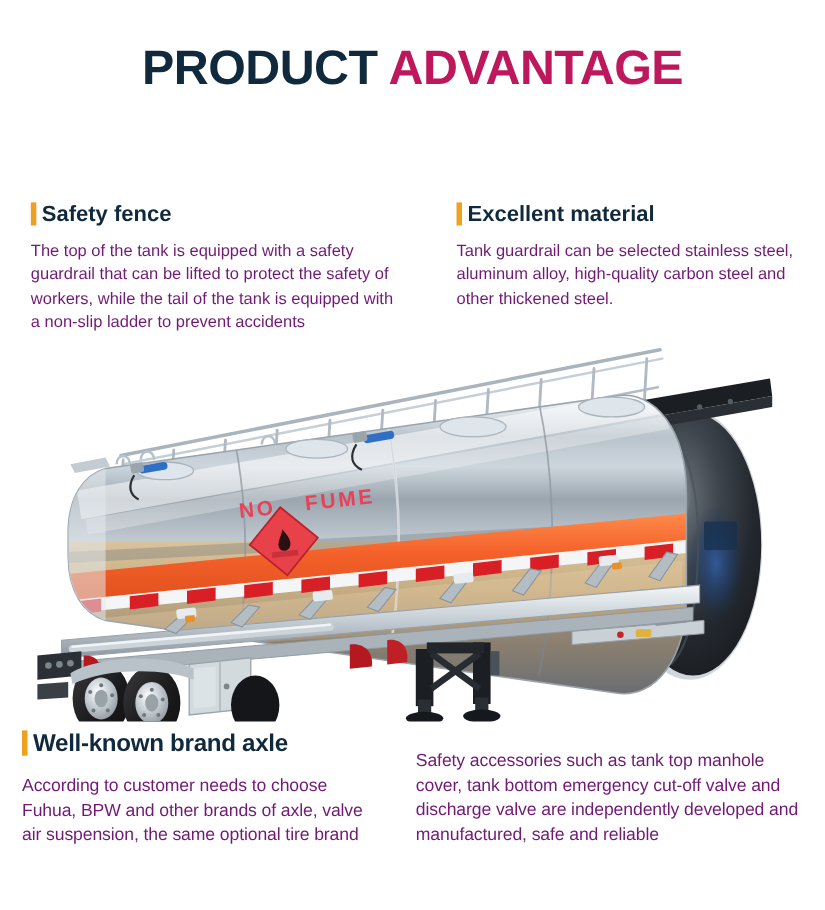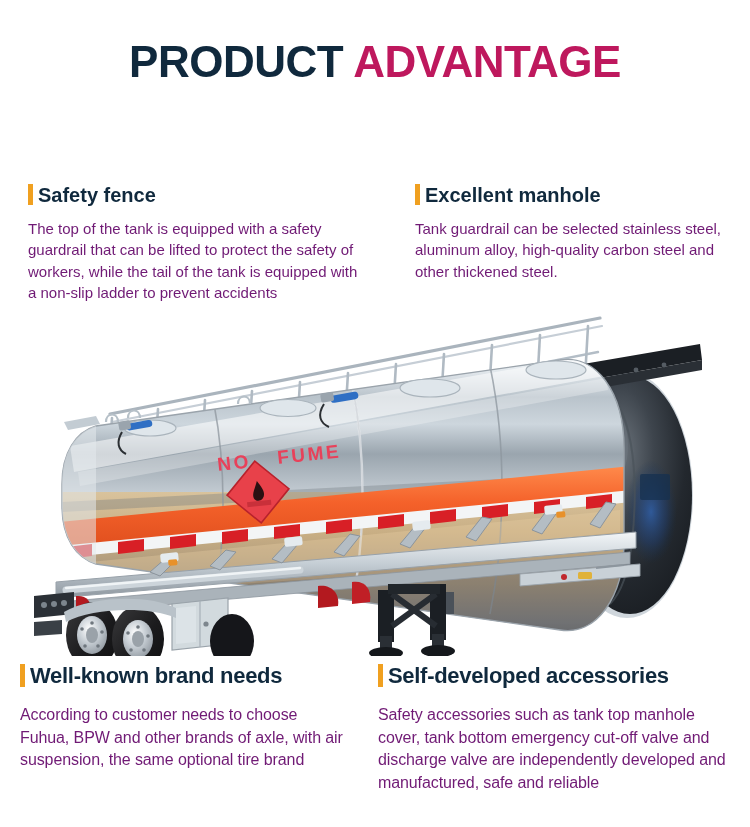--- a/index.html
+++ b/index.html
@@ -91,21 +91,21 @@
   <div class="feature-head">
     <span class="accent-bar"></span>
     <span class="feature-title">Safety fence</span>
   </div>
   <div class="feature-body">The top of the tank is equipped with a safety guardrail that can be lifted to protect the safety of workers, while the tail of the tank is equipped with a non-slip ladder to prevent accidents</div>
 </div>
 
 <div class="feature top" id="feat-excellent-mat">
   <div class="feature-head">
     <span class="accent-bar"></span>
-    <span class="feature-title">Excellent manhole</span>
+    <span class="feature-title">Excellent material</span>
   </div>
   <div class="feature-body">Tank guardrail can be selected stainless steel, aluminum alloy, high-quality carbon steel and other thickened steel.</div>
 </div>
 
 <div id="tanker-illustration">
 <svg width="750" height="360" viewBox="0 0 750 360" xmlns="http://www.w3.org/2000/svg">
   <defs>
 
     <linearGradient id="chromeTop" x1="0" y1="0" x2="0" y2="1">
       <stop offset="0%" stop-color="#ffffff"></stop>
@@ -403,24 +403,20 @@
     <circle cx="564" cy="281" r="3" fill="#c0272d"></circle>
     <rect x="578" y="276" width="14" height="7" rx="1.5" fill="#e0b23a"></rect>
     <path d="M 596,272 L 624,269" stroke="#8d969e" stroke-width="2"></path>
   </g>
 </svg>
 </div>
 
 <div class="feature bottom" id="feat-brand-axle">
   <div class="feature-head">
     <span class="accent-bar"></span>
-    <span class="feature-title">Well-known brand needs</span>
+    <span class="feature-title">Well-known brand axle</span>
   </div>
-  <div class="feature-body">According to customer needs to choose Fuhua, BPW and other brands of axle, with air suspension, the same optional tire brand</div>
+  <div class="feature-body">According to customer needs to choose Fuhua, BPW and other brands of axle, valve air suspension, the same optional tire brand</div>
 </div>
 
 <div class="feature bottom" id="feat-accessories">
-  <div class="feature-head">
-    <span class="accent-bar"></span>
-    <span class="feature-title">Self-developed accessories</span>
-  </div>
   <div class="feature-body">Safety accessories such as tank top manhole cover, tank bottom emergency cut-off valve and discharge valve are independently developed and manufactured, safe and reliable</div>
 </div>
 
 </body></html>

